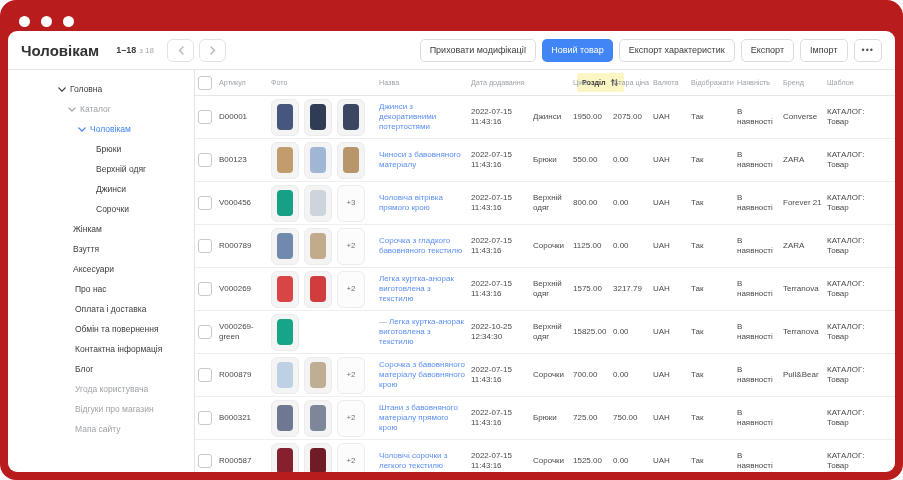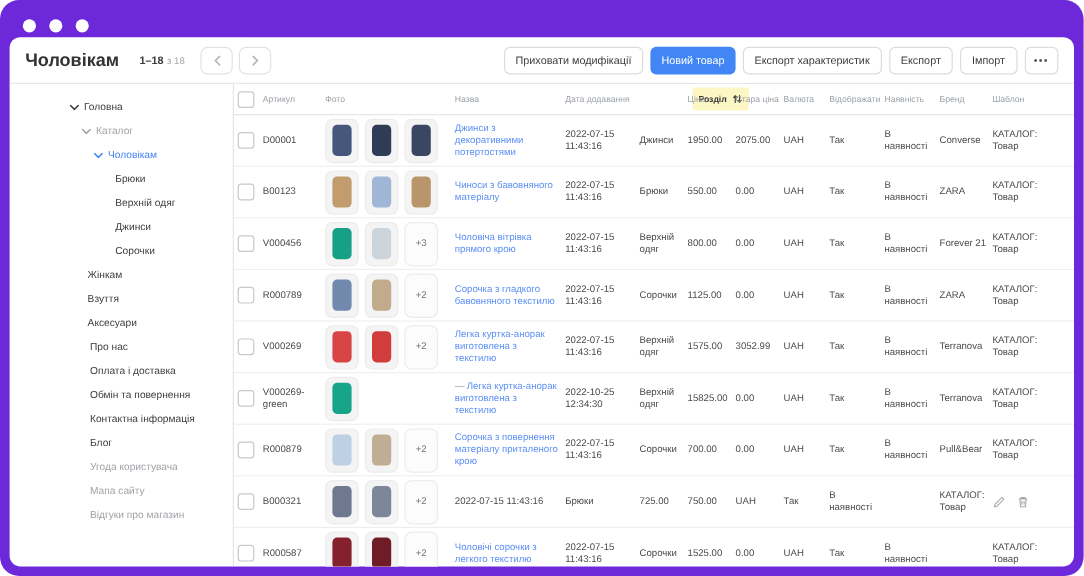--- a/index.html
+++ b/index.html
@@ -1,17 +1,17 @@
 <!DOCTYPE html>
 <html><head>
 <meta charset="utf-8">
 <style>
   html,body{margin:0;padding:0;width:903px;height:480px;background:#fff;overflow:hidden;
     font-family:"Liberation Sans","DejaVu Sans",sans-serif;-webkit-font-smoothing:antialiased;}
-  .window{position:absolute;inset:0;background:#6d28d9;border-radius:16px;}
+  .window{position:absolute;inset:0;background:#b91c1c;border-radius:16px;}
   .dots{position:absolute;top:16px;left:19px;display:flex;gap:11px;}
   .dot{width:11px;height:11px;border-radius:50%;background:#fff;}
   .card{position:absolute;left:8px;right:8px;top:31px;bottom:8px;background:#fff;border-radius:9px;
     overflow:hidden;display:flex;flex-direction:column;}
   
   .toolbar{height:38px;display:flex;align-items:center;padding:0 13px;border-bottom:1px solid #e7e7e7;flex:0 0 auto;}
   .title{font-size:15px;font-weight:700;color:#333;}
   .pag{margin-left:17px;display:flex;align-items:baseline;gap:3px;}
   .pag b{font-size:9px;color:#3c3c3c;}
   .pag span{font-size:8px;color:#a8a8a8;}
@@ -161,24 +161,24 @@
         <div class="s-item lv1b">
             <span>Контактна інформація</span>
           </div>
         <div class="s-item lv1b">
             <span>Блог</span>
           </div>
         <div class="s-item lv1b muted">
             <span>Угода користувача</span>
           </div>
         <div class="s-item lv1b muted">
+            <span>Відгуки про магазин</span>
+          </div>
+        <div class="s-item lv1b muted">
             <span>Мапа сайту</span>
-          </div>
-        <div class="s-item lv1b muted">
-            <span>Відгуки про магазин</span>
           </div>
       </div>
 
       <div class="table">
         <div class="row thead">
           <div class="th c-check">
               <span class="cb"></span>
             </div>
           <div class="th">Артикул</div>
           <div class="th">Фото</div>
@@ -363,21 +363,21 @@
                 <i class="g" style="background: rgb(209, 60, 60);"></i>
               </span>
             <span class="ph badge">+2</span>
           </div>
           <div class="td">
               <a class="lnk">Легка куртка-анорак виготовлена з текстилю</a>
             </div>
           <div class="td">2022-07-15 11:43:16</div>
           <div class="td">Верхній одяг</div>
           <div class="td">1575.00</div>
-          <div class="td">3052.99</div>
+          <div class="td">3217.79</div>
           <div class="td">UAH</div>
           <div class="td">Так</div>
           <div class="td">В наявності</div>
           <div class="td">Terranova</div>
           <div class="td c-tpl">КАТАЛОГ: Товар</div>
           <div class="td c-act">
             <svg width="11" height="11" viewBox="0 0 12 12">
                 <path d="M1.8 10.2l.6-2.3L8.6 1.7l1.7 1.7-6.2 6.2-2.3.6z" fill="none" stroke="currentColor" stroke-width="1"></path>
               </svg>
             <svg width="11" height="11" viewBox="0 0 12 12">
@@ -426,21 +426,21 @@
           <div class="td c-photo">
             <span class="ph">
                 <i class="g" style="background: rgb(190, 208, 228);"></i>
               </span>
             <span class="ph">
                 <i class="g" style="background: rgb(191, 174, 148);"></i>
               </span>
             <span class="ph badge">+2</span>
           </div>
           <div class="td">
-              <a class="lnk">Сорочка з повернення матеріалу приталеного крою</a>
+              <a class="lnk">Сорочка з бавовняного матеріалу бавовняного крою</a>
             </div>
           <div class="td">2022-07-15 11:43:16</div>
           <div class="td">Сорочки</div>
           <div class="td">700.00</div>
           <div class="td">0.00</div>
           <div class="td">UAH</div>
           <div class="td">Так</div>
           <div class="td">В наявності</div>
           <div class="td">Pull&amp;Bear</div>
           <div class="td c-tpl">КАТАЛОГ: Товар</div>
@@ -461,20 +461,23 @@
           <div class="td">B000321</div>
           <div class="td c-photo">
             <span class="ph">
                 <i class="g" style="background: rgb(110, 120, 144);"></i>
               </span>
             <span class="ph">
                 <i class="g" style="background: rgb(125, 135, 153);"></i>
               </span>
             <span class="ph badge">+2</span>
           </div>
+          <div class="td">
+              <a class="lnk">Штани з бавовняного матеріалу прямого крою</a>
+            </div>
           <div class="td">2022-07-15 11:43:16</div>
           <div class="td">Брюки</div>
           <div class="td">725.00</div>
           <div class="td">750.00</div>
           <div class="td">UAH</div>
           <div class="td">Так</div>
           <div class="td">В наявності</div>
           <div class="td"></div>
           <div class="td c-tpl">КАТАЛОГ: Товар</div>
           <div class="td c-act">

